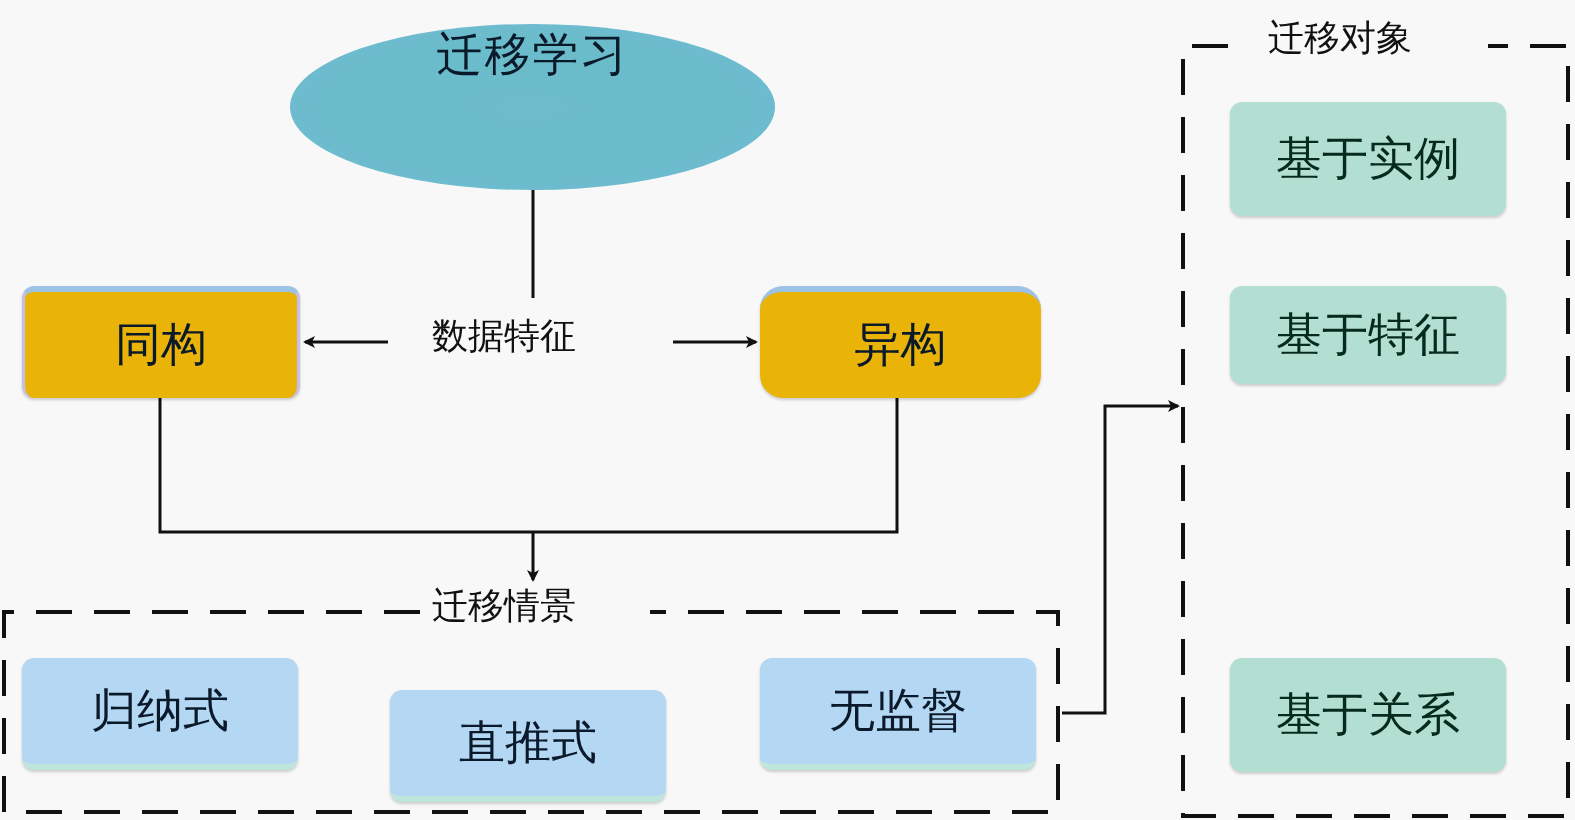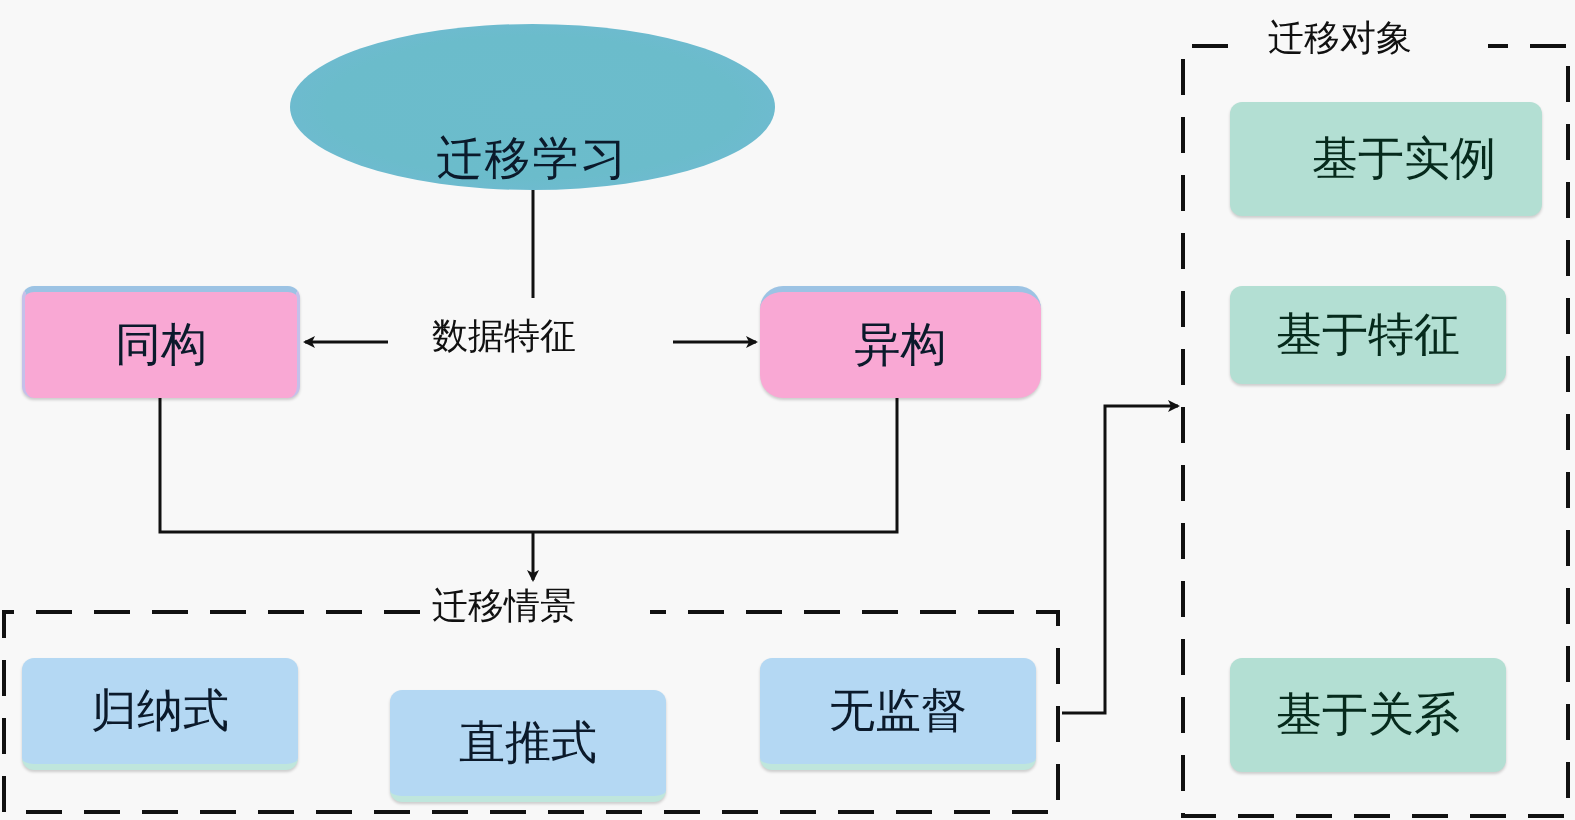--- a/index.html
+++ b/index.html
@@ -7,30 +7,30 @@
       width: 1575px; height: 820px; overflow: hidden;
       background: #f8f8f8;
       font-family: "DejaVu Serif", "Liberation Serif", serif;
       position: relative;
     }
     #diagram { position: absolute; left: 0; top: 0; width: 1575px; height: 820px; }
     .ellipse {
       position: absolute; left: 290px; top: 24px; width: 485px; height: 166px;
       border-radius: 50%;
       background: radial-gradient(ellipse at 50% 50%, #6cbccc 0%, #6bbccb 60%, #74b8d8 100%);
-      display: flex; align-items: flex-end; justify-content: center;
+      display: flex; align-items: flex-start; justify-content: center;
     }
     .ellipse span { font-size: 46px; color: #0b1a2b; letter-spacing: 2px; }
     .node {
       position: absolute; border-radius: 12px;
       display: flex; align-items: center; justify-content: center;
       font-size: 46px; color: #0b1a2b;
       box-shadow: 0 2px 3px rgba(0,0,0,0.18);
     }
-    .blue { background: #f9a8d4; border-top: 6px solid #9cc3e4; }
+    .blue { background: #eab308; border-top: 6px solid #9cc3e4; }
     .blue.purple-edge { border-left: 3px solid #c5c0ea; border-right: 3px solid #c5c0ea; }
     .blue2 { background: #b4d8f3; border-bottom: 6px solid #bfe6dc; }
     .green { background: #b3dfd3; color: #062a1c; }
     .label {
       position: absolute; font-size: 36px; color: #111; background: #f8f8f8;
       padding: 0 8px; white-space: nowrap;
     }
     svg { position: absolute; left: 0; top: 0; }
   </style>
 </head>
@@ -81,21 +81,21 @@
   </div>
   <div class="node blue2" style="left:390px; top:658px; width:276px; height:106px;margin-top:32px;">
     <span>直推式</span>
   </div>
   <div class="node blue2" style="left:760px; top:658px; width:276px; height:106px;">
     <span>无监督</span>
   </div>
 
   <div class="label" style="left:1260px; top:14px;">迁移对象</div>
 
-  <div class="node green" style="left:1230px; top:102px; width:276px; height:114px;padding-left:36px;">
+  <div class="node green" style="left:1230px; top:102px; width:276px; height:114px;">
     <span>基于实例</span>
   </div>
   <div class="node green" style="left:1230px; top:286px; width:276px; height:98px;">
     <span>基于特征</span>
   </div>
   <div class="node green" style="left:1230px; top:658px; width:276px; height:114px;justify-content:center;">
     <span>基于关系</span>
   </div>
 </div>
 

